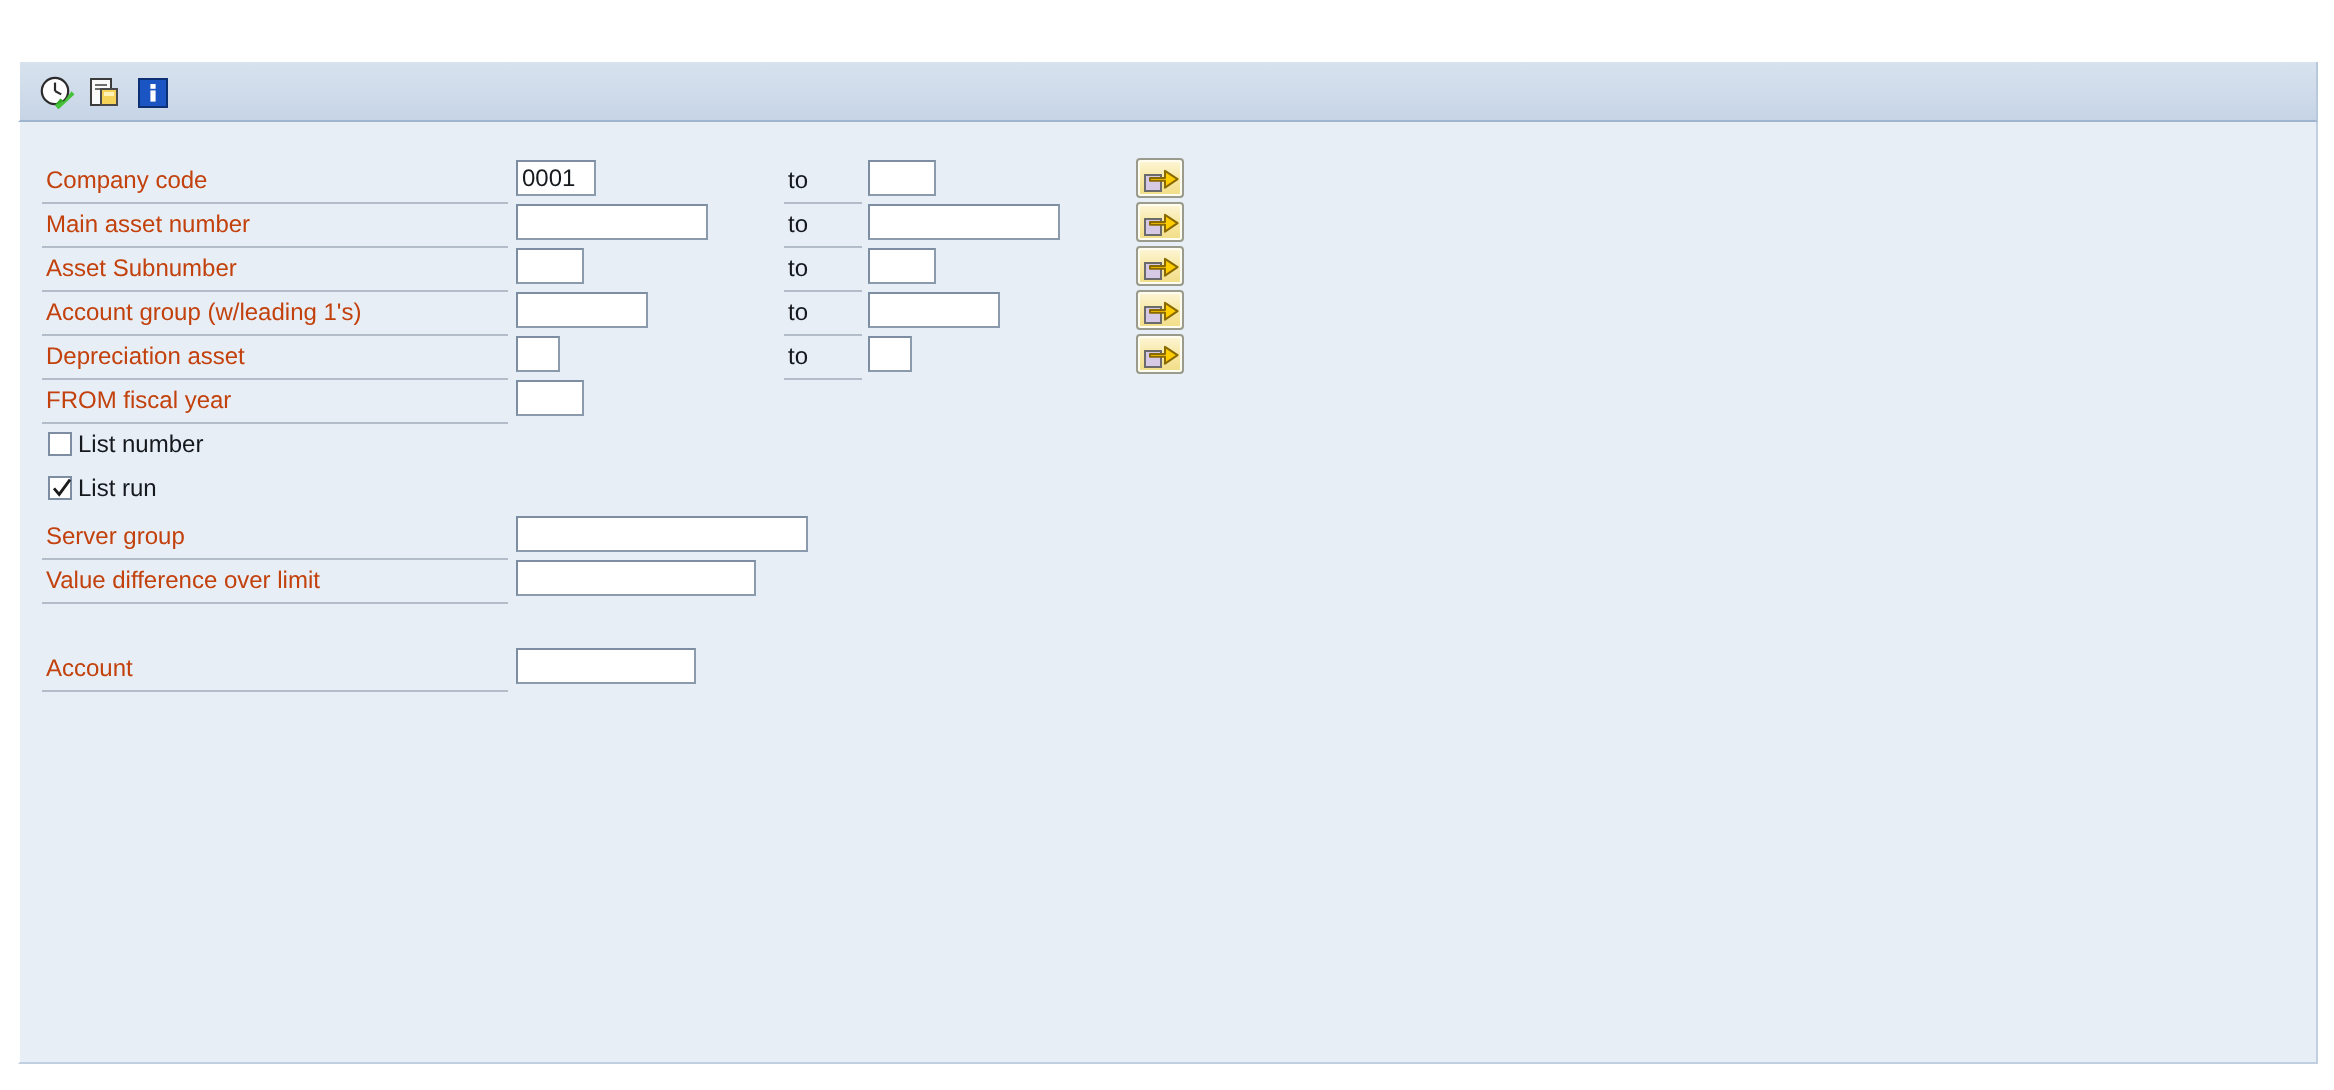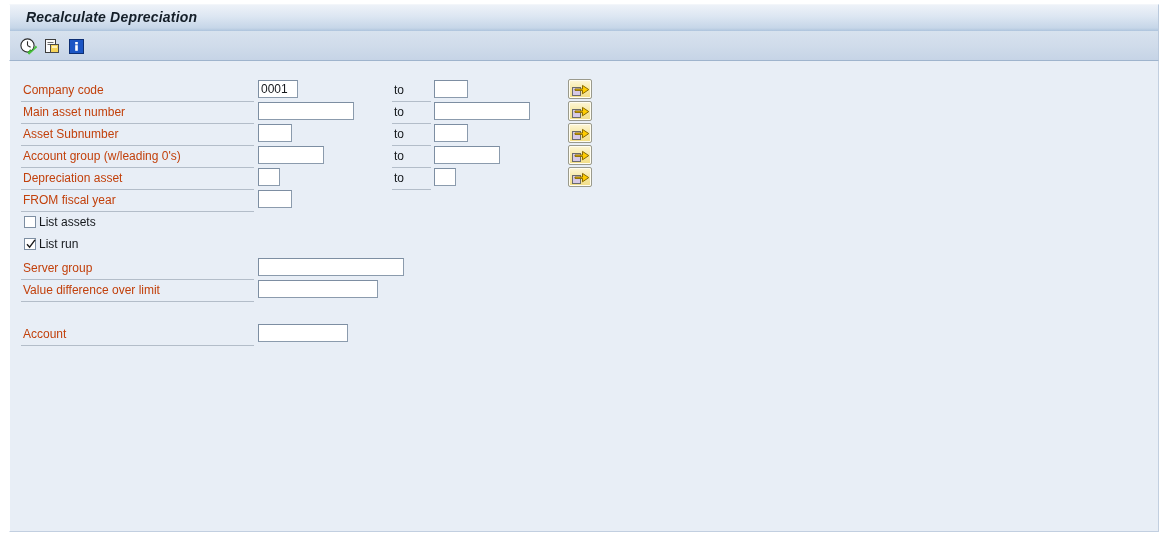--- a/index.html
+++ b/index.html
@@ -188,23 +188,20 @@
     cursor: pointer;
     box-shadow: inset 0 0 0 1px #fffdf0;
   }
   .msbtn svg { position: absolute; left: 3px; top: 2px; }
 </style>
 </head>
 <body>
 
 <div id="app">
 
-  <div class="titlebar">
-    <div class="titlebar-text">Recalculate Depreciation</div>
-  </div>
 
   <div class="toolbar">
 
     <div class="tool-btn" style="left:9px;">
       <svg width="19" height="19" viewBox="0 0 19 19">
         <circle cx="8.5" cy="8.5" r="6.6" fill="#ffffff" stroke="#2b2b2b" stroke-width="1.1"></circle>
         <line x1="8.5" y1="8.5" x2="8.5" y2="4.3" stroke="#2b2b2b" stroke-width="1.1"></line>
         <line x1="8.5" y1="8.5" x2="11.6" y2="10.2" stroke="#2b2b2b" stroke-width="1.1"></line>
         <path d="M8.5 15.5 L11.2 12.2 L13.0 13.6 L10.0 17.4 Z" fill="#34a324"></path>
         <path d="M8.5 15.5 L13.0 13.6 L16.8 8.6 L18.2 10.3 L10.3 17.6 Z" fill="#46c23a"></path>
@@ -253,21 +250,21 @@
         </div>
         <div class="row" style="top: 63px; width: 1140px;">
           <div class="label">Asset Subnumber</div>
           <div class="label-rule" style="width: 233px;"></div>
           <input type="text" class="fld" style="left: 248px; width: 34px;">
           <div class="to-label" style="left: 384px;">to</div>
           <div class="to-rule" style="left: 382px; width: 39px;"></div>
           <input type="text" class="fld" style="left: 424px; width: 34px;">
         </div>
         <div class="row" style="top: 85px; width: 1140px;">
-          <div class="label">Account group (w/leading 0's)</div>
+          <div class="label">Account group (w/leading 1's)</div>
           <div class="label-rule" style="width: 233px;"></div>
           <input type="text" class="fld" style="left: 248px; width: 66px;">
           <div class="to-label" style="left: 384px;">to</div>
           <div class="to-rule" style="left: 382px; width: 39px;"></div>
           <input type="text" class="fld" style="left: 424px; width: 66px;">
         </div>
         <div class="row" style="top: 107px; width: 1140px;">
           <div class="label">Depreciation asset</div>
           <div class="label-rule" style="width: 233px;"></div>
           <input type="text" class="fld" style="left: 248px; width: 22px;">
@@ -278,21 +275,21 @@
         <div class="row" style="top: 129px; width: 1140px; padding-left: 34px;">
           <div class="label">FROM fiscal year</div>
           <div class="label-rule" style="width: 233px;"></div>
           <input type="text" class="fld" style="left: 248px; width: 34px;">
         </div>
       </div>
 
     <div id="checkbox-rows">
         <div class="cbrow" style="top: 152px; width: 400px;">
           <div class="cbox"></div>
-          <div class="cblabel">List assets</div>
+          <div class="cblabel">List number</div>
         </div>
         <div class="cbrow" style="top: 174px; width: 400px;">
           <div class="cbox">
             <svg width="12" height="12" viewBox="0 0 12 12">
               <path d="M2 6.2 L4.6 9.2 L10 1.8" fill="none" stroke="#1a1a1a" stroke-width="1.4"></path>
             </svg>
           </div>
           <div class="cblabel">List run</div>
         </div>
       </div>

